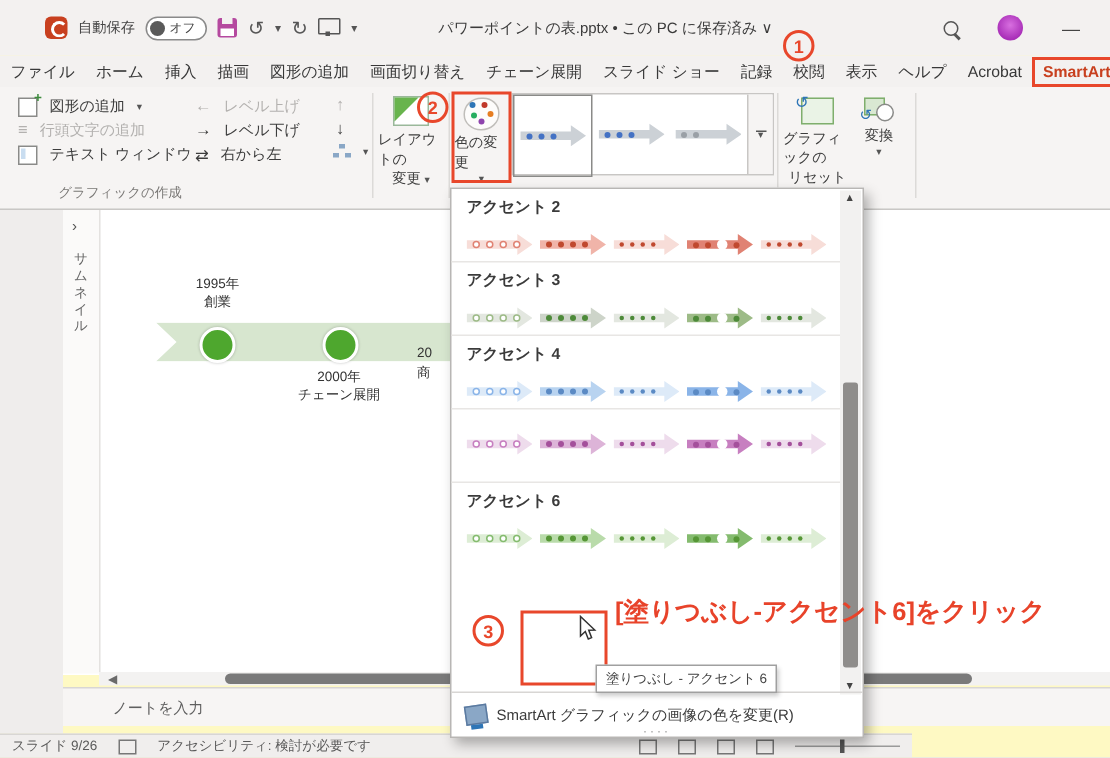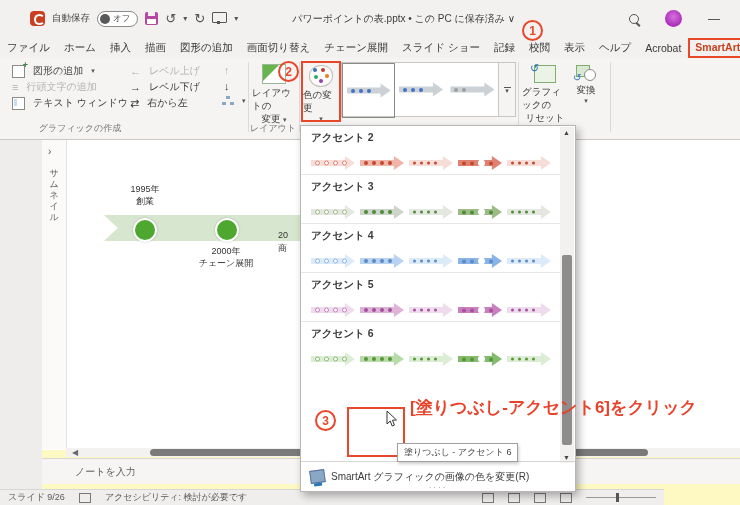--- a/index.html
+++ b/index.html
@@ -90,21 +90,21 @@
   .mstone{width:20px;height:20px;border-radius:50%;background:#4ea72e;border:2px solid #fff;box-shadow:0 0 2px rgba(0,0,0,.25);}
   .mlabel{position:absolute;text-align:center;font-size:9px;color:#333;line-height:12px;width:90px;}
   .partial-label{left:278px;top:185px;width:22px;font-size:9px;color:#333;line-height:13px;overflow:hidden;white-space:nowrap;margin-top:44px;}
   
   .hscroll-track{left:66px;top:448px;width:674px;height:9px;background:#f3f2f1;}
   .hscroll-arrow{left:72px;top:448px;font-size:8px;color:#6a6a6a;}
   .hthumb{top:449px;height:7px;background:#7a7a7a;border-radius:4px;}
   
   .notes{left:42px;top:458px;width:698px;height:26px;background:#f7f5f4;border-top:1px solid #d8d6d4;font-size:10px;color:#5f5f5f;display:flex;align-items:center;padding-left:33px;box-sizing:border-box;}
   
-  .statusbar{left:0;top:489px;width:664px;height:16px;background:#f0eeed;border-top:1px solid #d8d6d4;font-size:9px;color:#5a5a5a;display:flex;align-items:center;gap:14px;padding:0 8px;box-sizing:border-box;}
+  .statusbar{left:0;top:489px;width:608px;height:16px;background:#f0eeed;border-top:1px solid #d8d6d4;font-size:9px;color:#5a5a5a;display:flex;align-items:center;gap:14px;padding:0 8px;box-sizing:border-box;}
   .sb-ic{width:10px;height:8px;border:1px solid #777;}
   .zoom-slider{width:70px;height:1px;background:#9a9a9a;position:relative;}
   .zoom-slider i{position:absolute;left:30px;top:-4px;width:3px;height:9px;background:#555;}
   
   .dropdown{left:300px;top:125px;width:276px;height:367px;background:#fff;border:1px solid #b8b6b4;box-shadow:3px 4px 8px rgba(0,0,0,.3);z-index:10;box-sizing:border-box;}
   .dd-scroll{position:absolute;right:1px;top:1px;width:14px;height:336px;background:#f2f1f0;}
   .dd-scroll .up{position:absolute;top:2px;left:3px;font-size:7px;color:#444;}
   .dd-scroll .down{position:absolute;bottom:2px;left:3px;font-size:7px;color:#444;}
   .dd-scroll .vthumb{position:absolute;left:2px;top:128px;width:10px;height:190px;background:#8f8d8b;border-radius:2px;}
   .dd-body{position:absolute;left:0;top:0;width:260px;}
@@ -215,21 +215,20 @@
       <span class="caret">▾</span>
     </div>
     <div class="grp-label" style="left:20px;">グラフィックの作成</div>
     <div class="vsep" style="left:248px;"></div>
 
     <div class="bigbtn" style="left:252px;top:6px;width:44px;">
       <span class="layout-ic"></span>
       <span>レイアウトの</span>
       <span><span>変更</span> <span class="caret">▾</span></span>
     </div>
-    <div class="grp-label" style="left:213px;">レイアウト</div>
     <div class="vsep" style="left:299px;"></div>
 
     <div class="bigbtn" style="left:303px;top:7px;width:36px;">
       <span class="palette">
         <i style="left:3px;top:2px;background:#2e75b6;"></i>
         <i style="left:11px;top:2px;background:#c0392b;"></i>
         <i style="left:15px;top:8px;background:#e67e22;"></i>
         <i style="left:4px;top:9px;background:#27ae60;"></i>
         <i style="left:9px;top:13px;background:#8e44ad;"></i>
       </span>
@@ -483,21 +482,20 @@
                 <span class="d"></span>
                 <span class="d"></span>
                 <span class="d"></span>
                 <span class="d"></span>
               </div>
             </div>
         </div>
       </div>
 
       <div class="dd-section" style="--base: #c77fc0; --deep: #a4509b; --pale: #eedcec; --mid: #ddb4d8;">
-        <div class="dd-head">アクセント 5</div>
         <div class="dd-row">
           <div class="thumb v1">
               <div class="arr"></div>
               <div class="dots">
                 <span class="d"></span>
                 <span class="d"></span>
                 <span class="d"></span>
                 <span class="d"></span>
               </div>
             </div>

